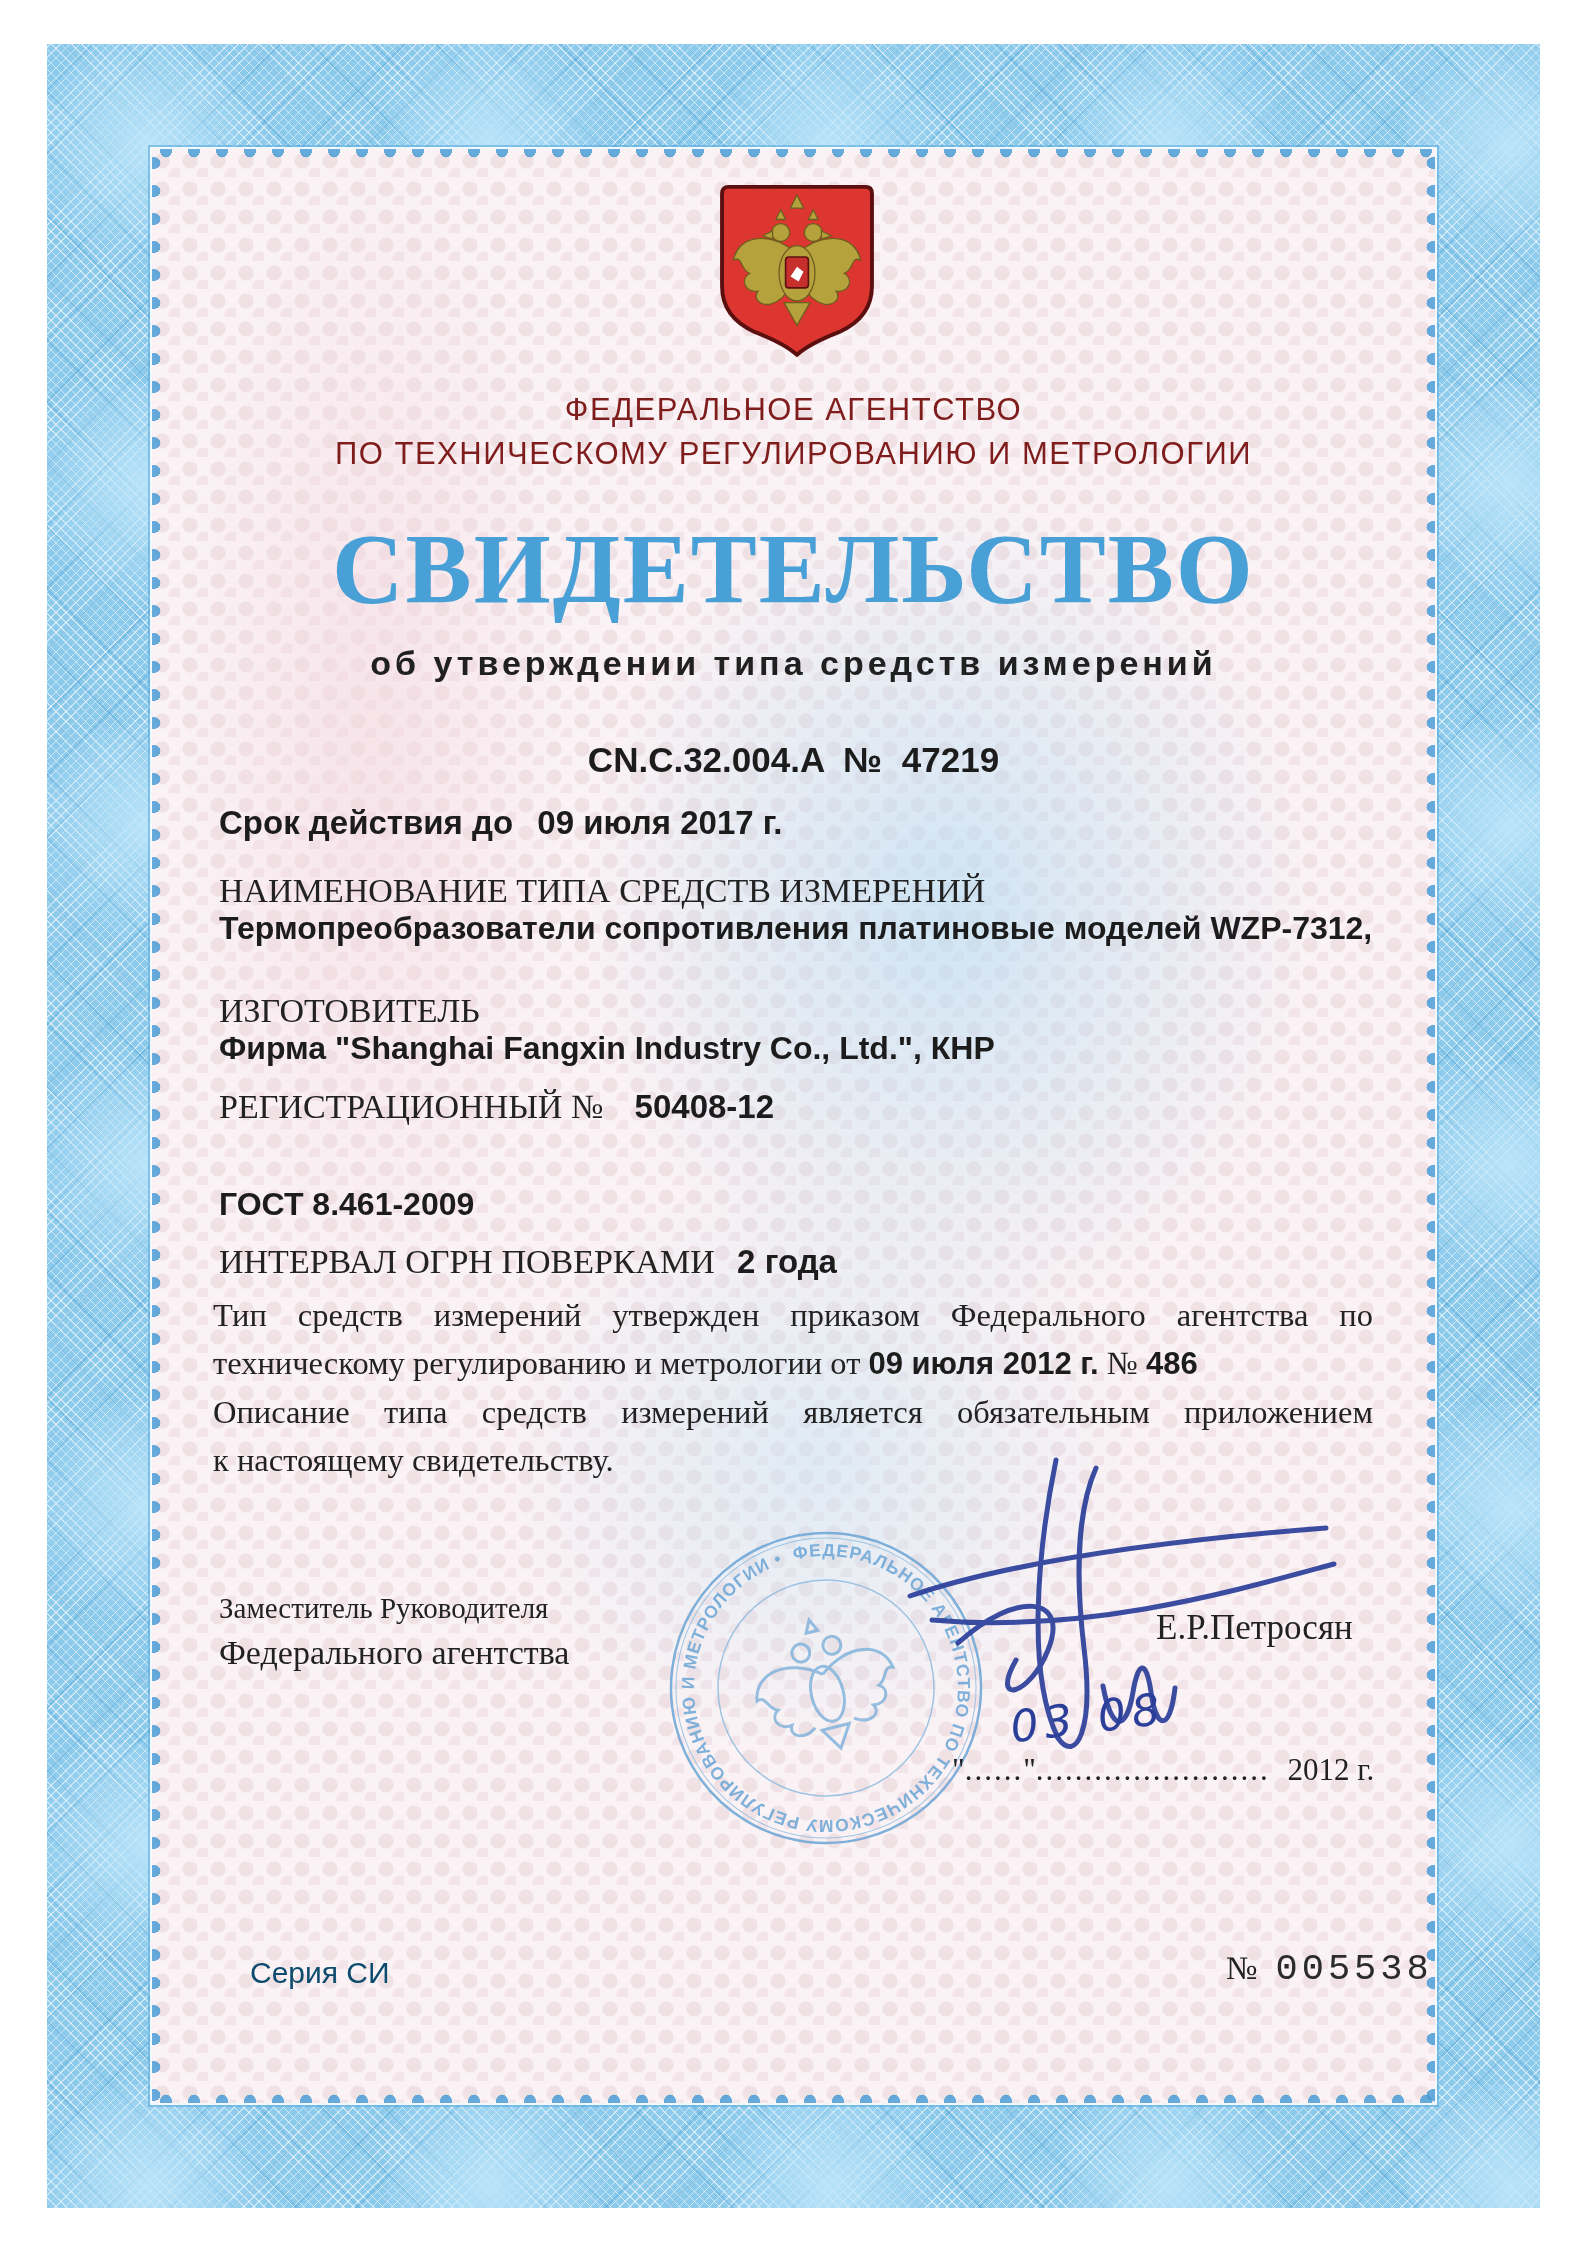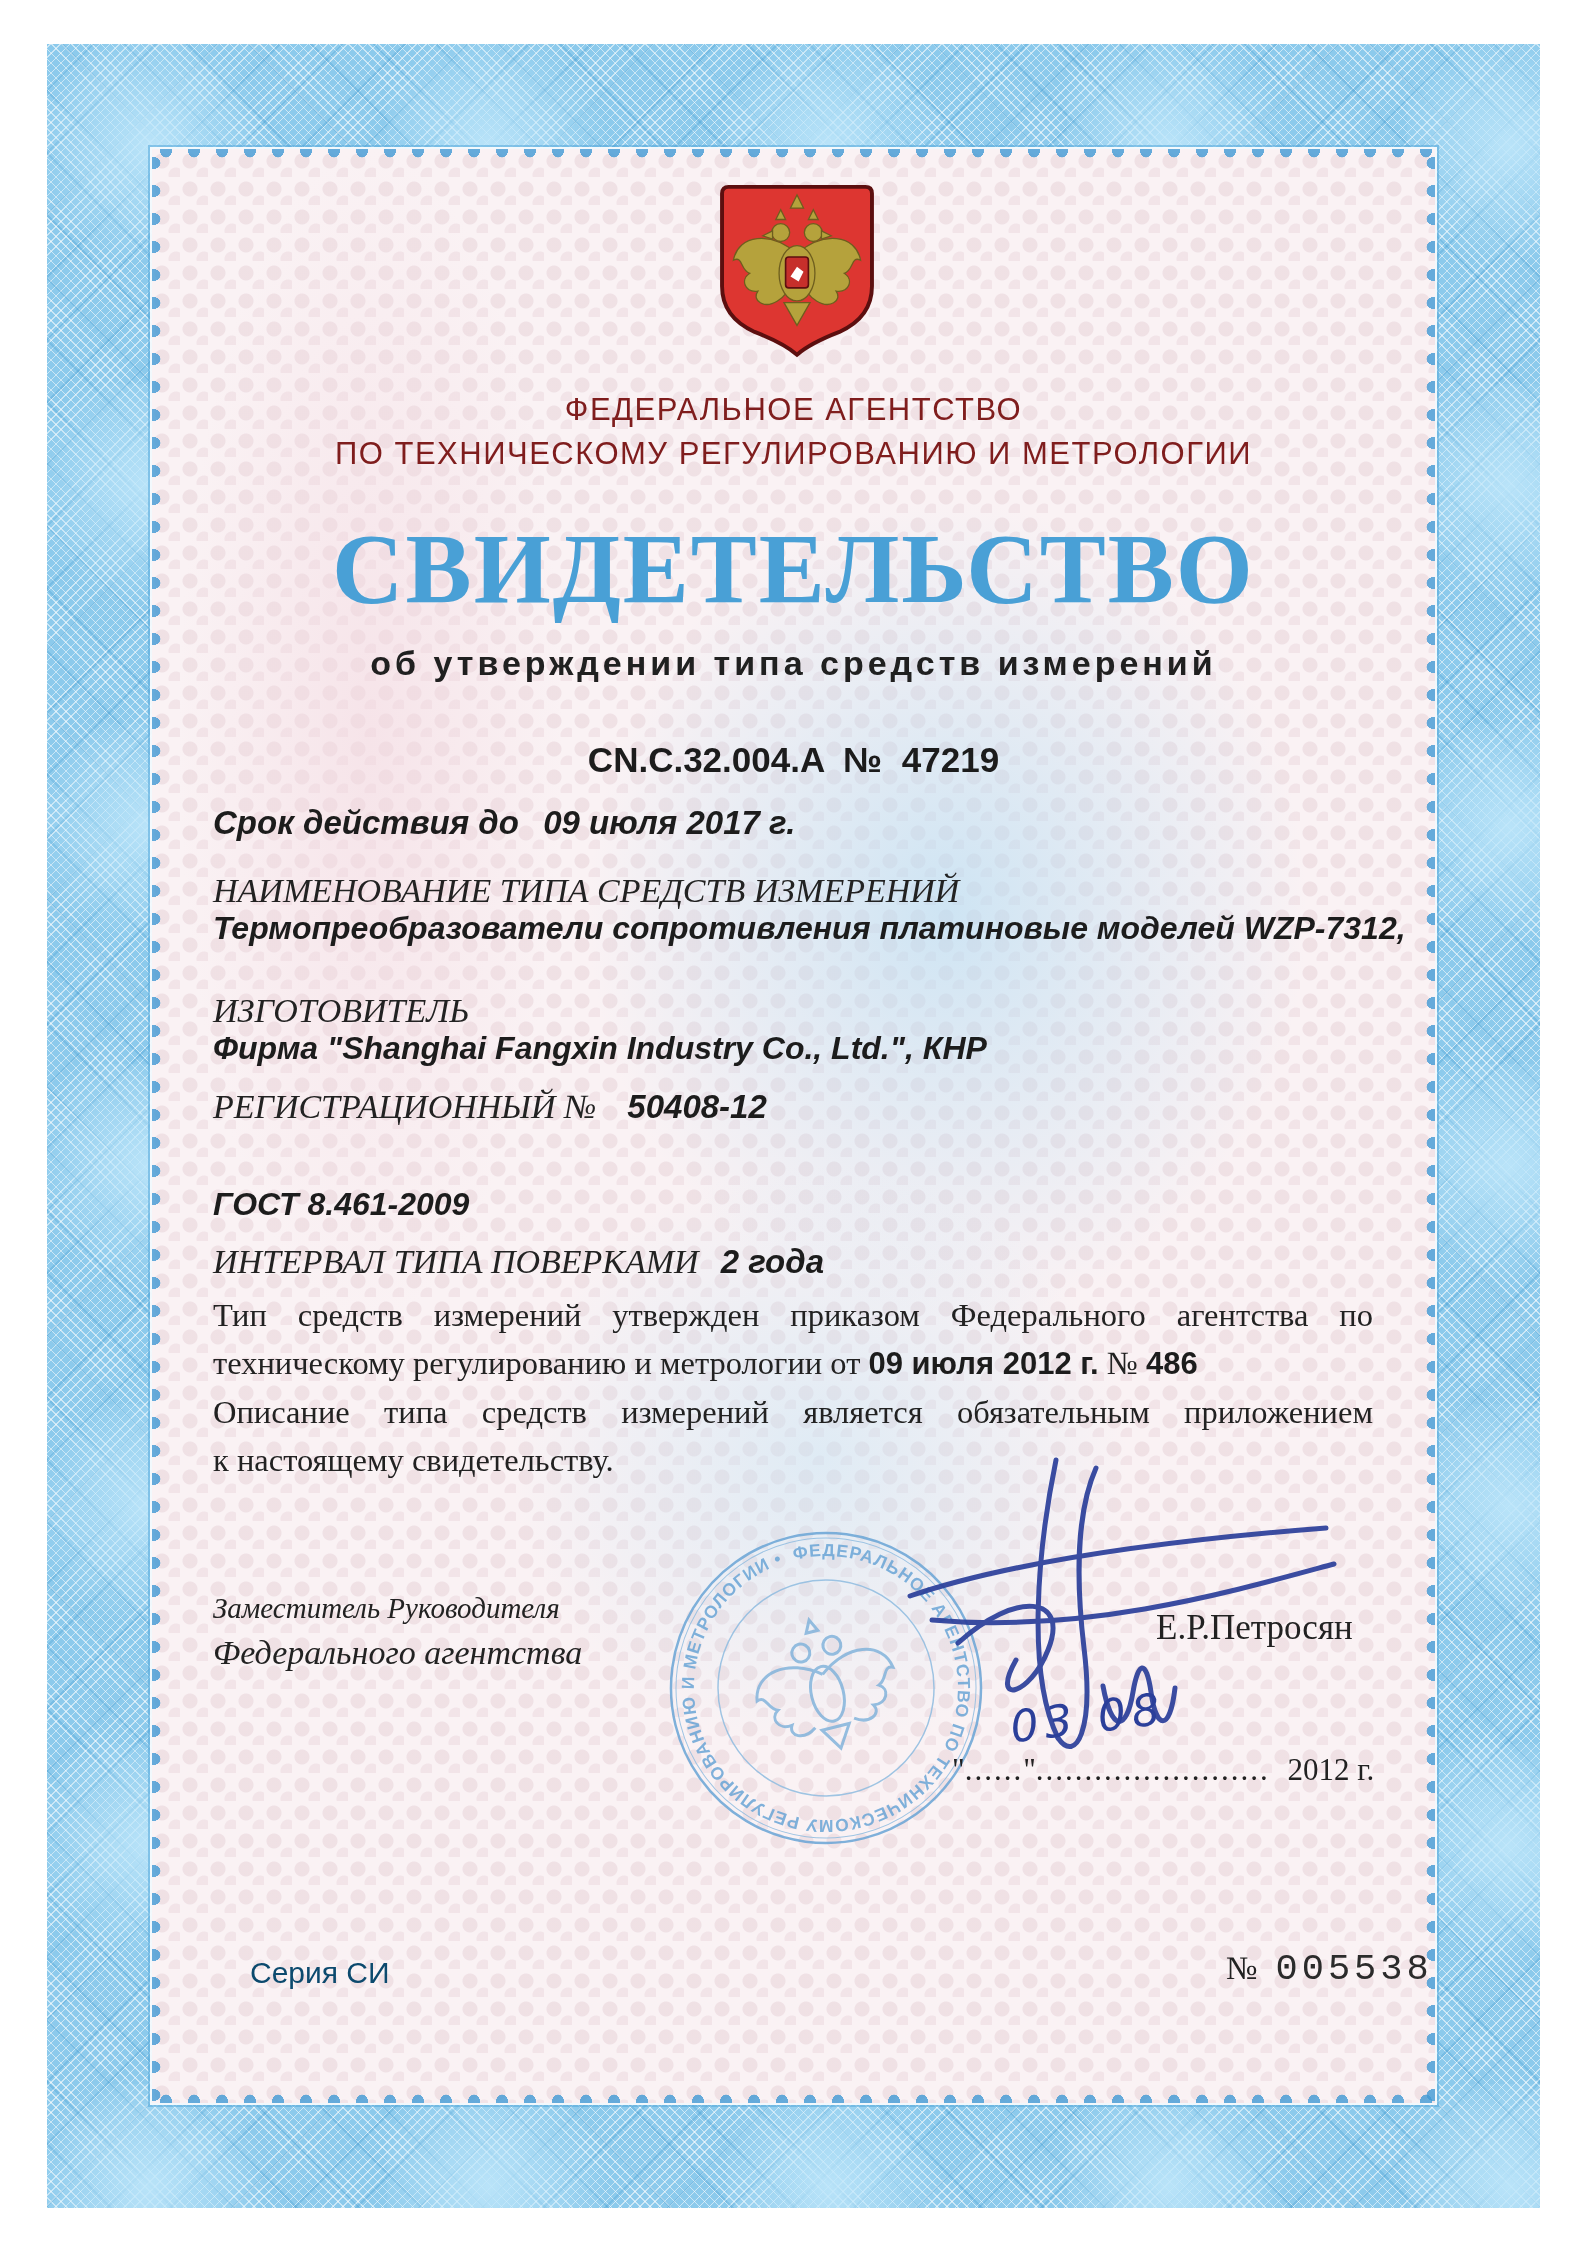--- a/index.html
+++ b/index.html
@@ -44,21 +44,21 @@
     background-image:radial-gradient(12px 9px at 15px 14px, rgba(64,153,212,.8) 0 68%, transparent 72%);
     background-size:15px 28px;background-repeat:repeat-y;}
   
   .abs{position:absolute;}
   .center{left:0;width:100%;text-align:center;}
   .sans{font-family:"Liberation Sans",sans-serif;}
   .agency{font-size:31px;letter-spacing:1.5px;color:#7f1d1d;font-weight:500;}
   .title{font-size:99px;font-weight:700;color:#49a0d6;letter-spacing:2px;font-family:"Liberation Serif",serif;}
   .subtitle{font-size:34px;font-weight:700;letter-spacing:4px;color:#202020;}
   .certno{font-size:35px;font-weight:700;color:#1c1c1c;white-space:pre;}
-  .lineL{left:213px;font-size:33px;font-style:italic;}
+  .lineL{left:219px;font-size:33px;}
   .b{font-family:"Liberation Sans",sans-serif;font-weight:700;color:#1c1c1c;}
   .seriflabel{font-family:"Liberation Serif",serif;color:#222;}
   .valblock{font-size:32px;line-height:37px;}
   .just{left:213px;width:1160px;font-size:32.5px;color:#222;}
   .jline{text-align:justify;text-align-last:justify;}
   .inlineb{font-family:"Liberation Sans",sans-serif;font-weight:700;font-size:31px;color:#1c1c1c;}
   .handwrite{font-family:"DejaVu Sans",sans-serif;font-style:italic;color:#2b3f9a;}
   .dots{letter-spacing:2px;}
   .footer-num{font-family:"Liberation Mono",monospace;font-size:37px;letter-spacing:4px;color:#2b2b2b;}
   svg{display:block;}
@@ -121,21 +121,21 @@
   <div class="abs lineL b valblock" style="top:1030px;">Фирма "Shanghai Fangxin Industry Co., Ltd.", КНР</div>
 
   <div class="abs lineL" style="top:1088px;">
     <span class="seriflabel" style="font-size:34px;">РЕГИСТРАЦИОННЫЙ №</span>
     <span class="b" style="font-size:33px;margin-left:23px;">50408-12</span>
   </div>
 
   <div class="abs lineL b valblock" style="top:1186px;">ГОСТ 8.461-2009</div>
 
   <div class="abs lineL" style="top:1243px;">
-    <span class="seriflabel" style="font-size:34px;">ИНТЕРВАЛ ТИПА ПОВЕРКАМИ</span>
+    <span class="seriflabel" style="font-size:34px;">ИНТЕРВАЛ ОГРН ПОВЕРКАМИ</span>
     <span class="b" style="font-size:33px;margin-left:14px;">2 года</span>
   </div>
 
   <div class="abs just" style="top:1297px;">
     <div class="jline">Тип  средств  измерений  утвержден  приказом  Федерального  агентства  по</div>
     <div style="margin-top:11px;">
       <span>техническому регулированию и метрологии от </span><span class="inlineb">09 июля 2012 г.</span><span> № </span><span class="inlineb">486</span>
     </div>
   </div>
 

